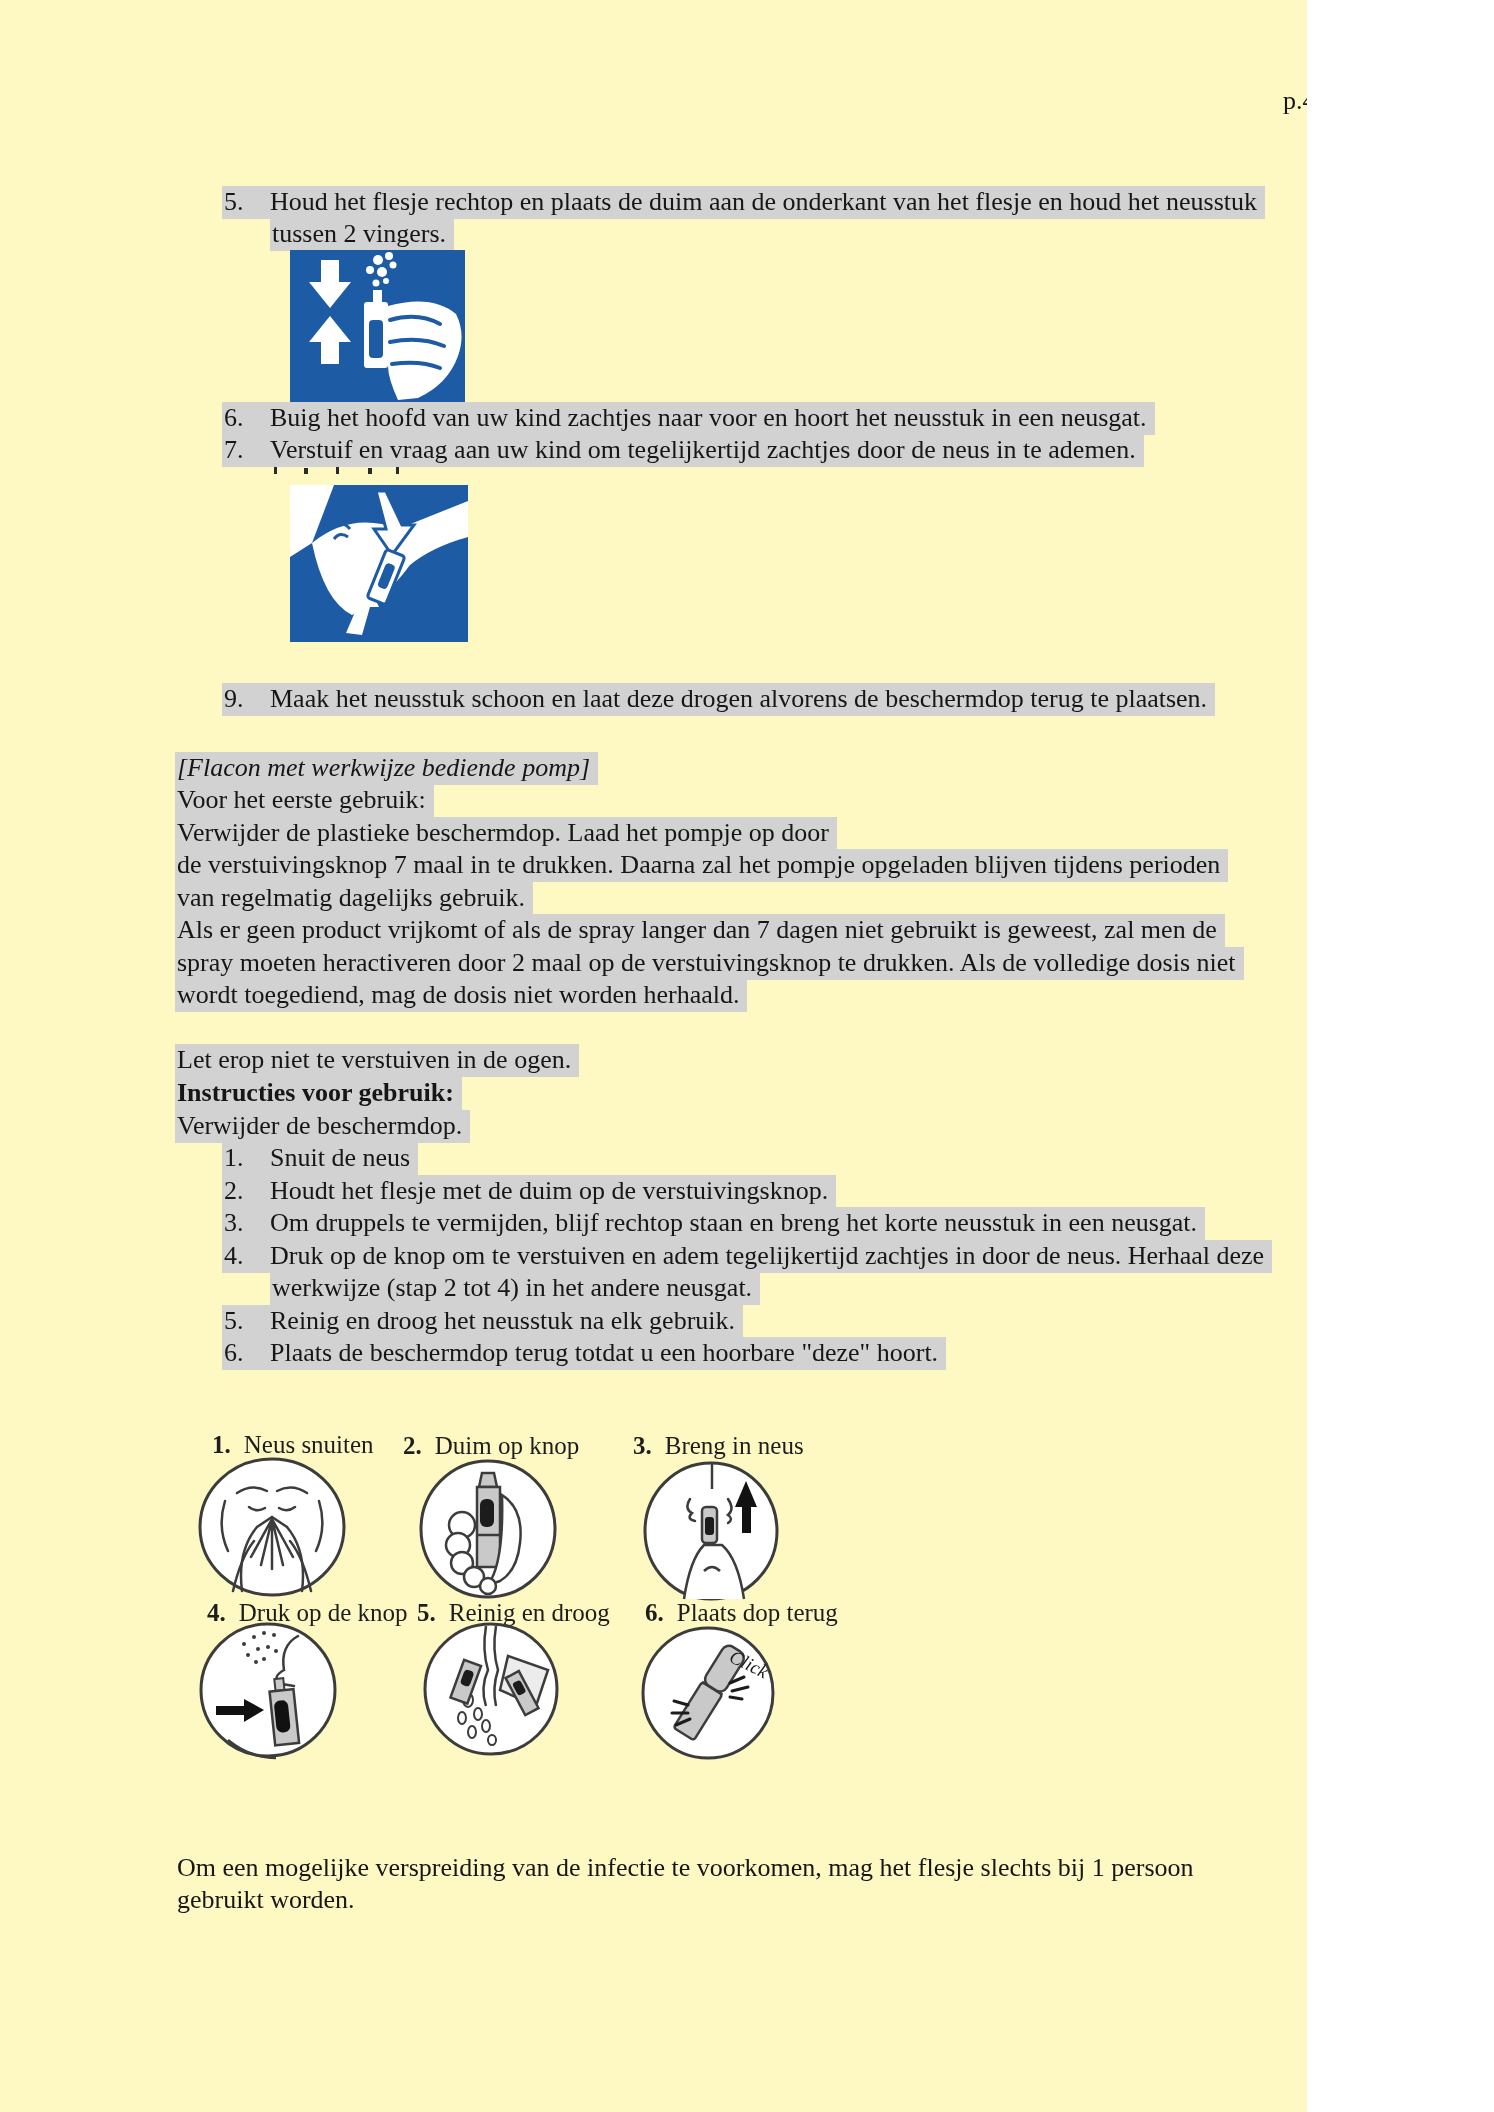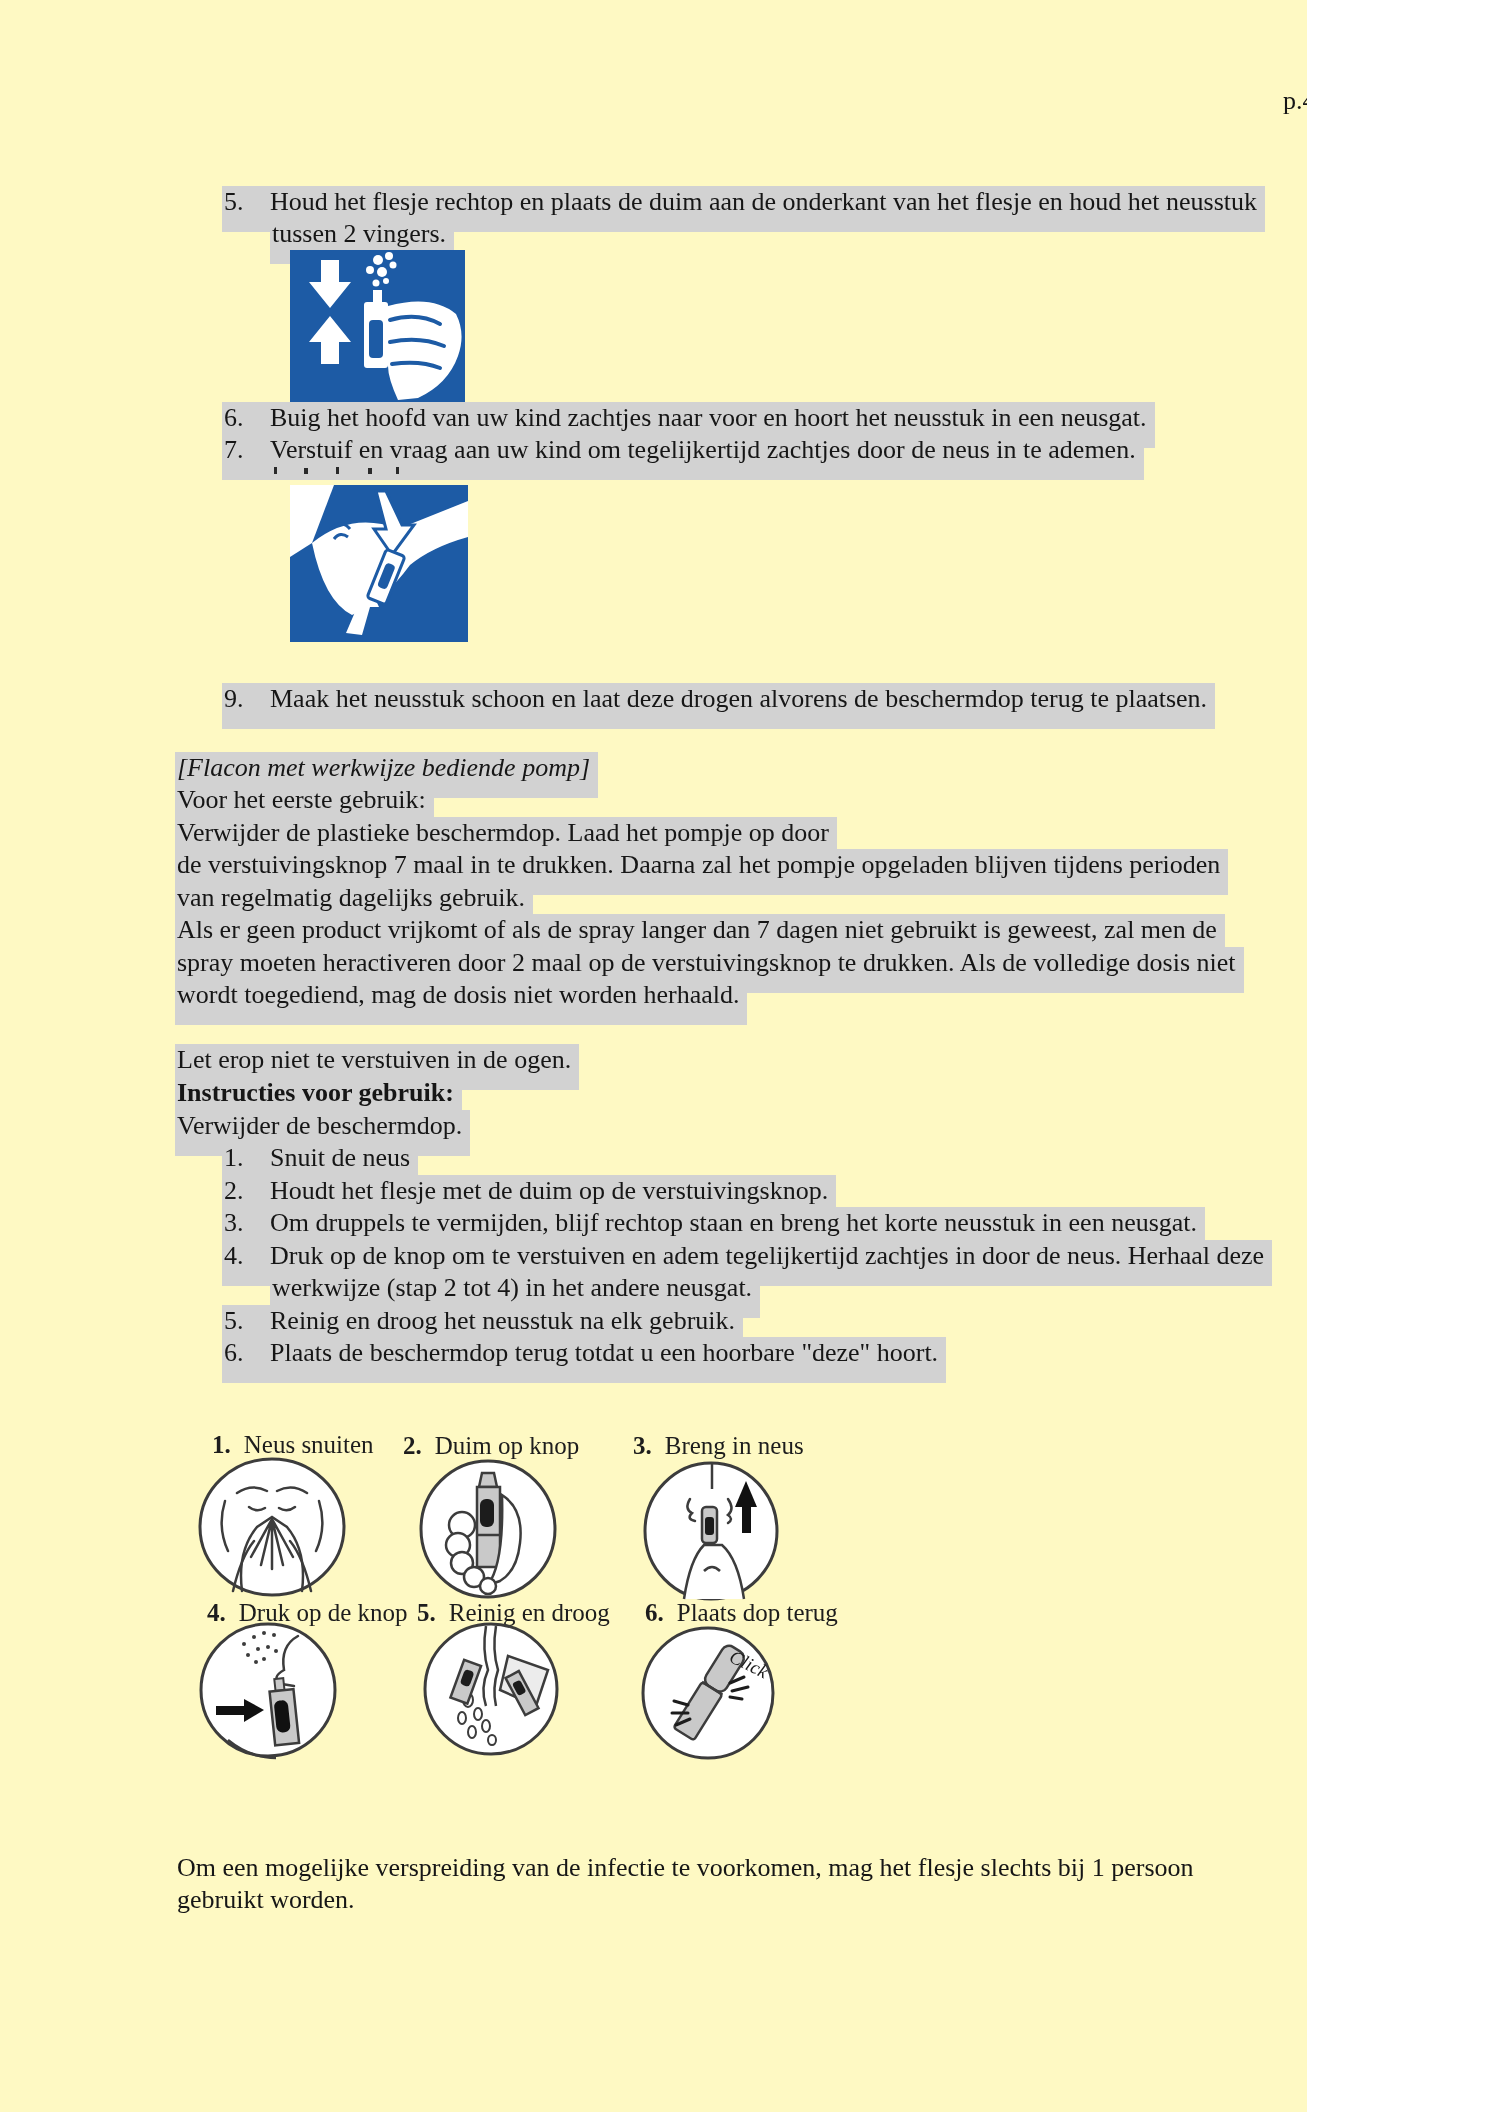--- a/index.html
+++ b/index.html
@@ -1,21 +1,21 @@
 <!DOCTYPE html>
 <html><head>
 <meta charset="utf-8">
 <style>
   *{margin:0;padding:0;box-sizing:border-box}
   html,body{background:#ffffff}
   body{width:1494px;height:2112px;font-family:"Liberation Serif",serif;color:#161616}
   .page{position:relative;width:1307px;height:2112px;background:#fef9c3;overflow:hidden}
   .pnum{position:absolute;left:1283px;top:86px;font-size:26px;line-height:30px}
   .line{position:absolute;font-size:26px;line-height:32px;white-space:nowrap}
-  .hl{background:#d2d2d2;padding:1px 8px 16px 2px}
+  .hl{background:#d2d2d2;padding:1px 8px 3px 2px}
   .nohl{padding:1px 8px 3px 2px}
   .num{display:inline-block;width:46px}
   .bold{font-weight:bold}
   .italic{font-style:italic}
   .bluepic{position:absolute}
   .sketch{position:absolute}
   .steplabel{position:absolute;font-size:25px;line-height:26px;white-space:nowrap;color:#1d1d1d}
   .steplabel .n{font-weight:bold;margin-right:13px}
   .artifact{position:absolute}
 </style>

